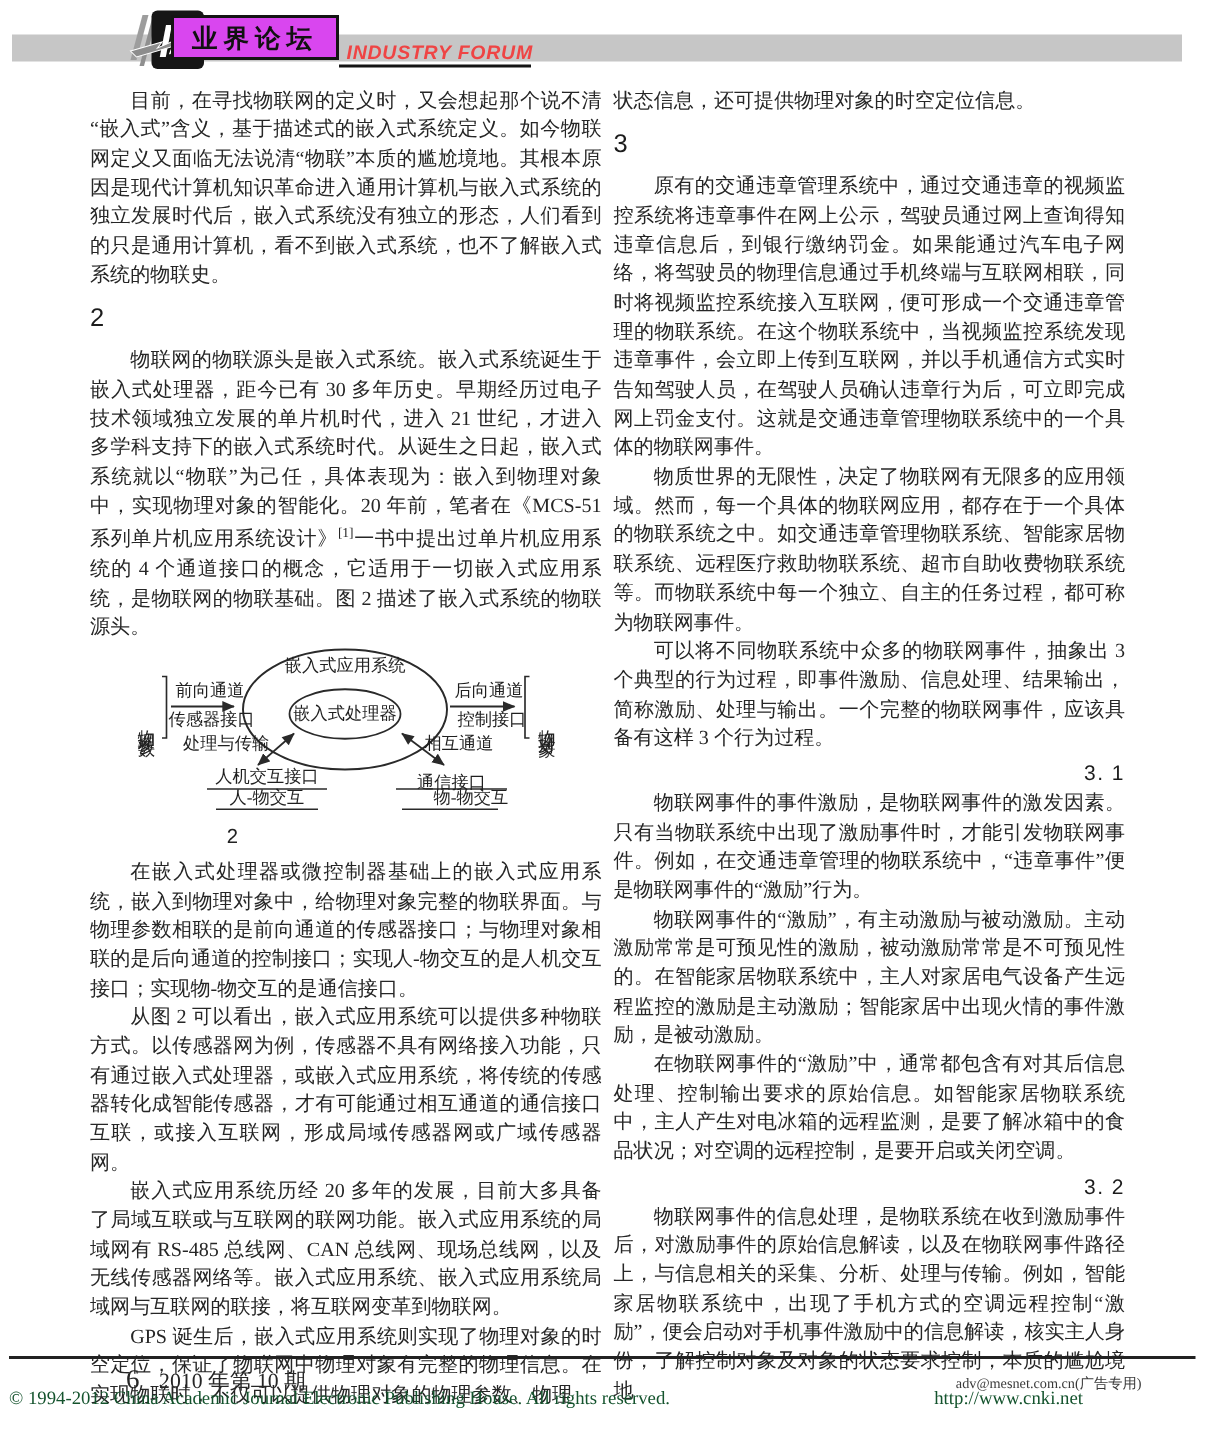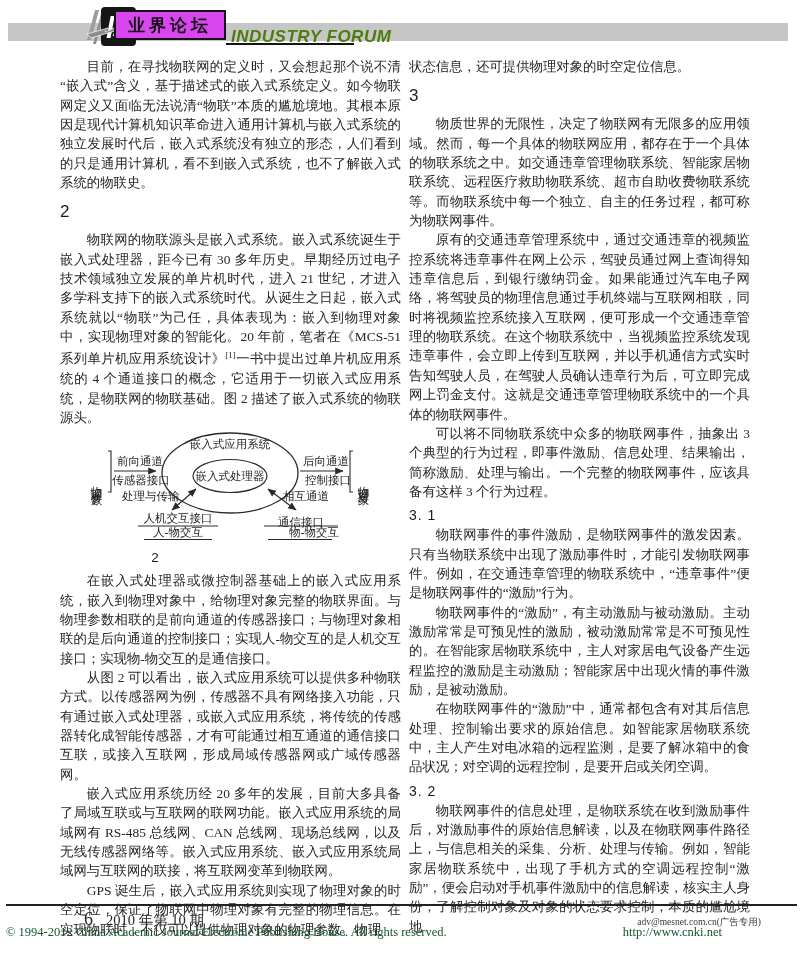--- a/index.html
+++ b/index.html
@@ -16,37 +16,37 @@
   .forum-box {
     position:absolute; left:114px; top:10px; width:108px; height:26px;
     background:#d946ef; border:2px solid #141414;
     display:flex; align-items:center; justify-content:center;
     font-family:"Liberation Sans",sans-serif; font-weight:bold; font-size:17px;
     letter-spacing:4px; color:#111;
   }
   .forum-en {
     position:absolute; left:231px; top:27px;
     font-family:"Liberation Sans",sans-serif; font-style:italic; font-weight:bold;
-    font-size:17px; color:#4d7c0f; letter-spacing:.5px;
+    font-size:13px; color:#ef4444; letter-spacing:.5px;
   }
   .forum-underline { position:absolute; left:226px; top:43px; width:128px; height:2px; background:#141414; }
 
   
   .content { position:absolute; left:60px; top:57px; width:690px; display:flex; gap:8px; }
   .col { width:341px; }
   .para { margin:0; font-size:13.4px; line-height:19.35px; text-align:justify; }
   .indent { text-indent:2em; }
   .ref { font-size:9px; }
   .sec {
     margin:10px 0 8px; font-family:"Liberation Sans",sans-serif;
     font-weight:400; font-size:17px; color:#1c1c1c;
   }
   .subsec {
     margin:6px 0 2px; font-family:"Liberation Sans",sans-serif;
-    font-weight:400; font-size:14px; color:#1c1c1c; letter-spacing:1px;
+    font-weight:400; font-size:14px; color:#1c1c1c; letter-spacing:1px;text-align:right;
   }
 
   
   .fig { position:relative; margin:4px 0 2px; width:341px; height:138px; }
   .figlines { position:absolute; left:0; top:0; }
   .fl { position:absolute; font-size:11.5px; line-height:12.5px; color:#1f1f1f; white-space:nowrap; text-align:center; }
   .flv { writing-mode:vertical-rl; letter-spacing:2.5px; }
   .fig-cap {
     position:absolute; left:80px; top:119px; width:30px; margin:0; text-align:center;
     font-family:"Liberation Sans",sans-serif; font-size:13.5px; color:#222;
@@ -133,22 +133,22 @@
 
       <p class="para indent">在嵌入式处理器或微控制器基础上的嵌入式应用系统，嵌入到物理对象中，给物理对象完整的物联界面。与物理参数相联的是前向通道的传感器接口；与物理对象相联的是后向通道的控制接口；实现人-物交互的是人机交互接口；实现物-物交互的是通信接口。</p>
       <p class="para indent">从图 2 可以看出，嵌入式应用系统可以提供多种物联方式。以传感器网为例，传感器不具有网络接入功能，只有通过嵌入式处理器，或嵌入式应用系统，将传统的传感器转化成智能传感器，才有可能通过相互通道的通信接口互联，或接入互联网，形成局域传感器网或广域传感器网。</p>
       <p class="para indent">嵌入式应用系统历经 20 多年的发展，目前大多具备了局域互联或与互联网的联网功能。嵌入式应用系统的局域网有 RS-485 总线网、CAN 总线网、现场总线网，以及无线传感器网络等。嵌入式应用系统、嵌入式应用系统局域网与互联网的联接，将互联网变革到物联网。</p>
       <p class="para indent">GPS 诞生后，嵌入式应用系统则实现了物理对象的时空定位，保证了物联网中物理对象有完整的物理信息。在实现物联时，不仅可以提供物理对象的物理参数、物理</p>
     </div>
 
     <div class="col">
       <p class="para">状态信息，还可提供物理对象的时空定位信息。</p>
       <h2 class="sec">3</h2>
+      <p class="para indent">原有的交通违章管理系统中，通过交通违章的视频监控系统将违章事件在网上公示，驾驶员通过网上查询得知违章信息后，到银行缴纳罚金。如果能通过汽车电子网络，将驾驶员的物理信息通过手机终端与互联网相联，同时将视频监控系统接入互联网，便可形成一个交通违章管理的物联系统。在这个物联系统中，当视频监控系统发现违章事件，会立即上传到互联网，并以手机通信方式实时告知驾驶人员，在驾驶人员确认违章行为后，可立即完成网上罚金支付。这就是交通违章管理物联系统中的一个具体的物联网事件。</p>
       <p class="para indent">物质世界的无限性，决定了物联网有无限多的应用领域。然而，每一个具体的物联网应用，都存在于一个具体的物联系统之中。如交通违章管理物联系统、智能家居物联系统、远程医疗救助物联系统、超市自助收费物联系统等。而物联系统中每一个独立、自主的任务过程，都可称为物联网事件。</p>
-      <p class="para indent">原有的交通违章管理系统中，通过交通违章的视频监控系统将违章事件在网上公示，驾驶员通过网上查询得知违章信息后，到银行缴纳罚金。如果能通过汽车电子网络，将驾驶员的物理信息通过手机终端与互联网相联，同时将视频监控系统接入互联网，便可形成一个交通违章管理的物联系统。在这个物联系统中，当视频监控系统发现违章事件，会立即上传到互联网，并以手机通信方式实时告知驾驶人员，在驾驶人员确认违章行为后，可立即完成网上罚金支付。这就是交通违章管理物联系统中的一个具体的物联网事件。</p>
       <p class="para indent">可以将不同物联系统中众多的物联网事件，抽象出 3 个典型的行为过程，即事件激励、信息处理、结果输出，简称激励、处理与输出。一个完整的物联网事件，应该具备有这样 3 个行为过程。</p>
       <h3 class="subsec">3. 1</h3>
       <p class="para indent">物联网事件的事件激励，是物联网事件的激发因素。只有当物联系统中出现了激励事件时，才能引发物联网事件。例如，在交通违章管理的物联系统中，“违章事件”便是物联网事件的“激励”行为。</p>
       <p class="para indent">物联网事件的“激励”，有主动激励与被动激励。主动激励常常是可预见性的激励，被动激励常常是不可预见性的。在智能家居物联系统中，主人对家居电气设备产生远程监控的激励是主动激励；智能家居中出现火情的事件激励，是被动激励。</p>
       <p class="para indent">在物联网事件的“激励”中，通常都包含有对其后信息处理、控制输出要求的原始信息。如智能家居物联系统中，主人产生对电冰箱的远程监测，是要了解冰箱中的食品状况；对空调的远程控制，是要开启或关闭空调。</p>
       <h3 class="subsec">3. 2</h3>
       <p class="para indent">物联网事件的信息处理，是物联系统在收到激励事件后，对激励事件的原始信息解读，以及在物联网事件路径上，与信息相关的采集、分析、处理与传输。例如，智能家居物联系统中，出现了手机方式的空调远程控制“激励”，便会启动对手机事件激励中的信息解读，核实主人身份，了解控制对象及对象的状态要求控制；本质的尴尬境地</p>
     </div>
 
   </main>

